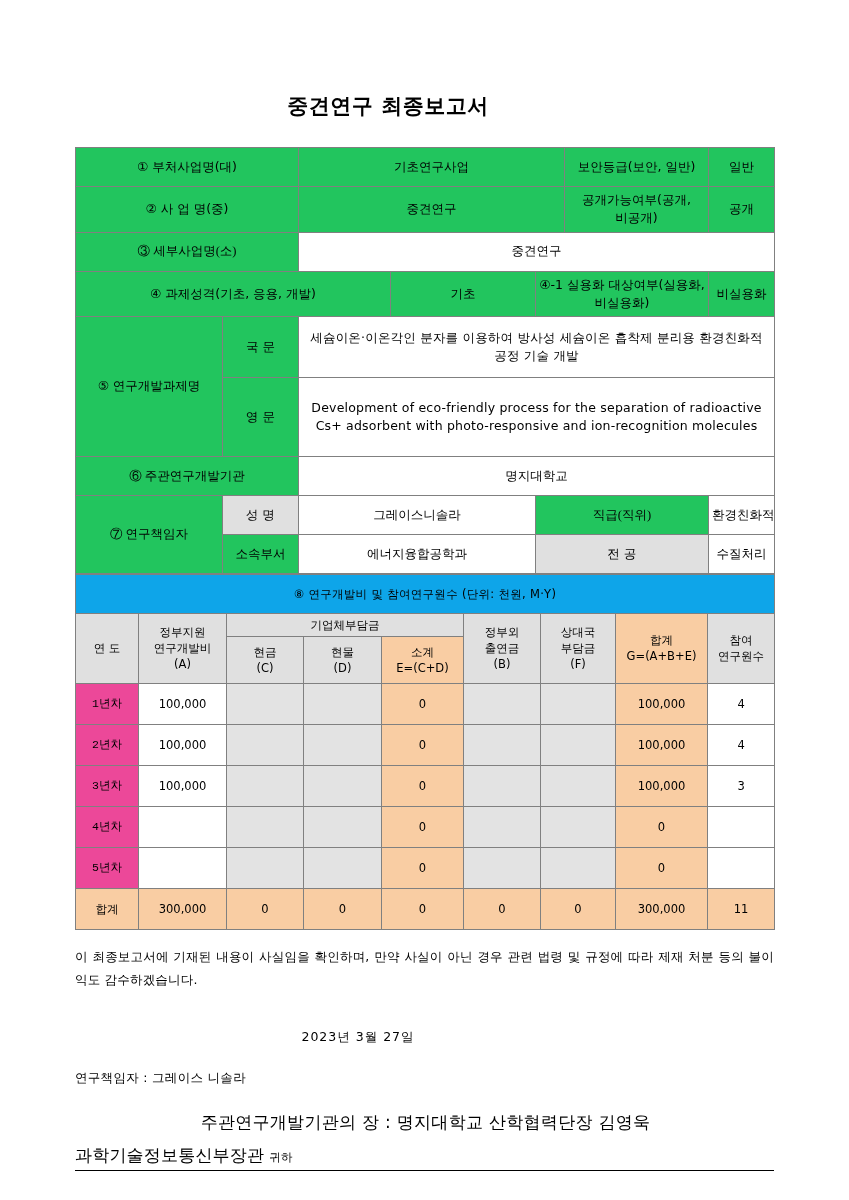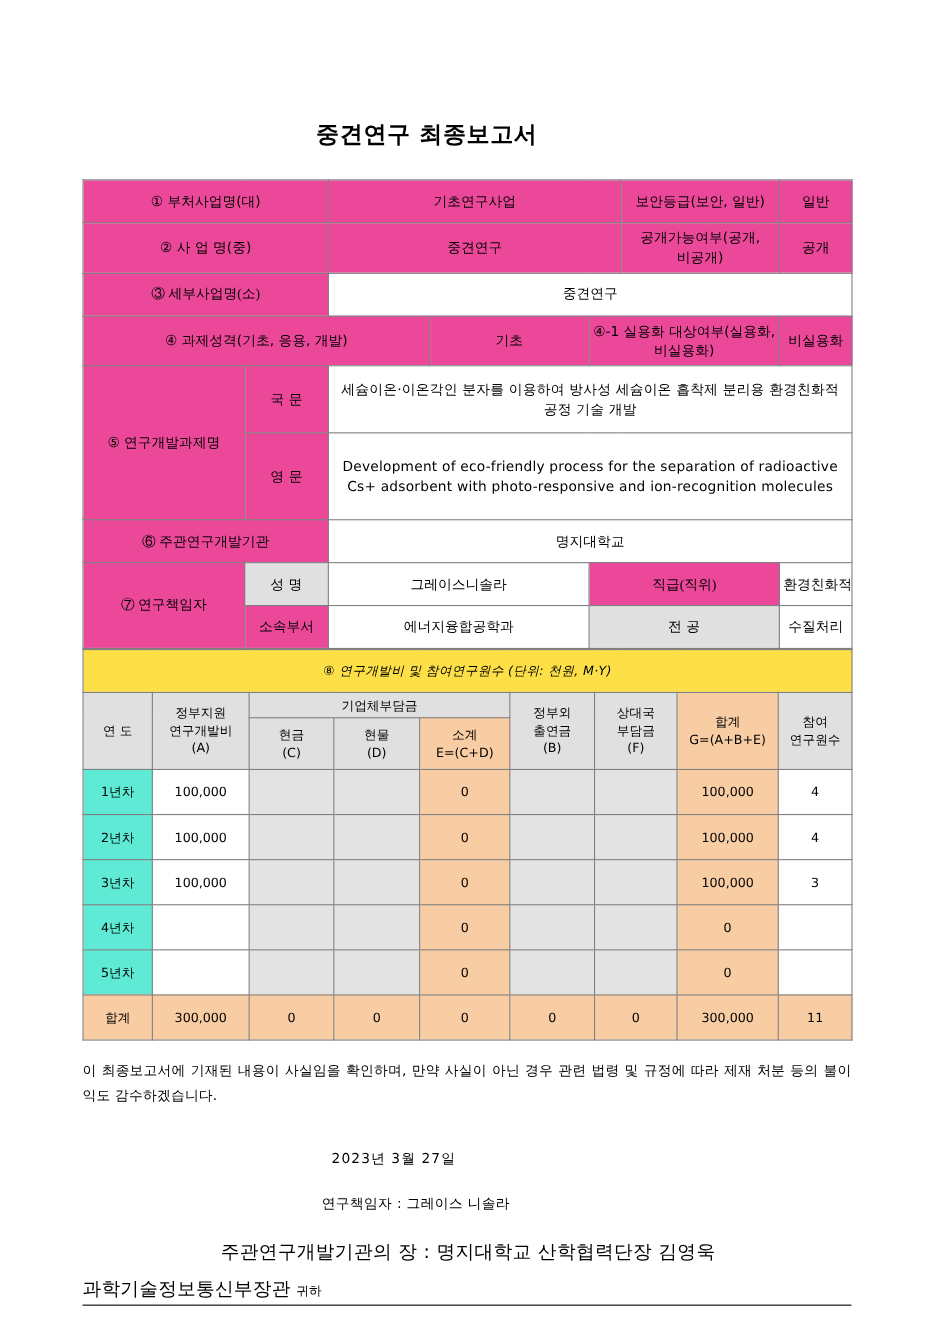--- a/index.html
+++ b/index.html
@@ -14,21 +14,21 @@
     color: #000000;
     position: relative;
     overflow: hidden;
   }
   .page {
     position: absolute;
     left: 0; top: 0;
     width: 776px;
     height: 1200px;
     box-sizing: border-box;
-    padding: 16px 75px;
+    padding: 0 75px;
   }
 
   .doc-title {
     text-align: center;
     font-size: 21px;
     font-weight: bold;
     letter-spacing: 0.5px;
     margin: 0;
     padding-top: 93px;
     padding-bottom: 0;
@@ -44,21 +44,21 @@
   table.main td {
     border: 1px solid #808080;
     font-size: 12.5px;
     text-align: center;
     vertical-align: middle;
     padding: 4px 3px;
     line-height: 1.45;
     word-break: keep-all;
   }
   td.lbl {
-    background: #ec4899;
+    background: #22c55e;
   }
   td.val {
     background: #ffffff;
   }
   td.lbl-spaced {
     background: #e0e0e0;
     letter-spacing: 0.5px;
   }
   .r1 td, .r2 td { height: 30px; }
   .r3 td { height: 30px; font-family: Liberation Serif, serif; }
@@ -73,25 +73,24 @@
     line-height: 1.6;
     letter-spacing: 0.2px;
   }
   td.kor-title {
     line-height: 1.65;
     letter-spacing: 0.2px;
   }
 
   
   td.sec-head {
-    background: #fde047;
+    background: #0ea5e9;
     height: 32px;
     font-size: 13px;
     letter-spacing: 0.3px;
-    font-style: italic;
   }
   table.budget {
     width: 699px;
     border-collapse: collapse;
     table-layout: fixed;
   }
   table.budget td {
     border: 1px solid #808080;
     font-size: 11.5px;
     text-align: center;
@@ -117,23 +116,24 @@
     background: #ffffff;
   }
   td.cell-orange {
     background: #f9cda3;
   }
   td.num {
     text-align: right;
     padding-right: 7px;
   }
   td.yr {
-    background: #5eead4;
+    background: #ec4899;
     text-align: center;
     font-size: 12px;
+    font-family: Liberation Mono, monospace;
   }
   td.yr-total {
     background: #f9cda3;
     text-align: center;
     font-size: 12px;
   }
   .brow td { height: 34px; }
 
   table.period {
     width: 699px;
@@ -159,21 +159,20 @@
   }
 
   .date-line {
     text-align: center;
     font-size: 12.5px;
     margin-top: 38px;
     letter-spacing: 1px;
     padding-right: 60px;
   }
   .sign-line {
-    text-align: center;
     font-size: 12.5px;
     margin-top: 24px;
     letter-spacing: 0.3px;
     padding-right: 20px;
   }
   .sign-line2 {
     text-align: center;
     font-size: 17px;
     margin-top: 24px;
     letter-spacing: 0.3px;

